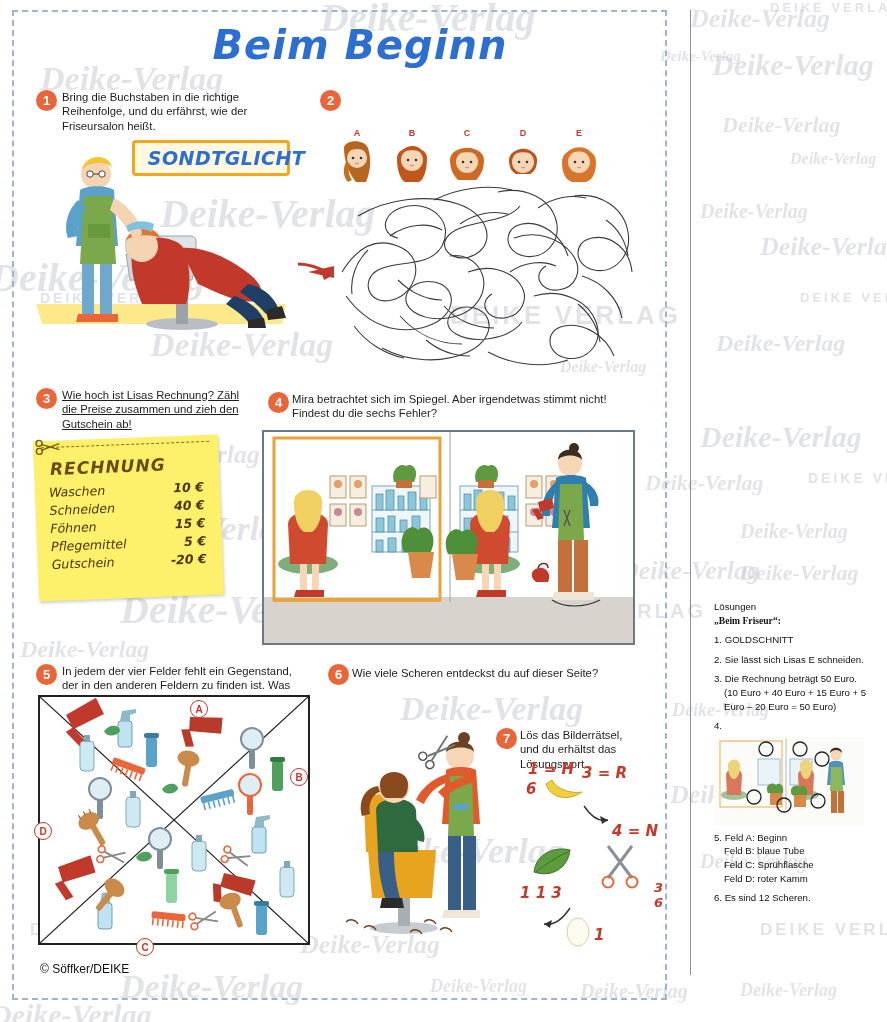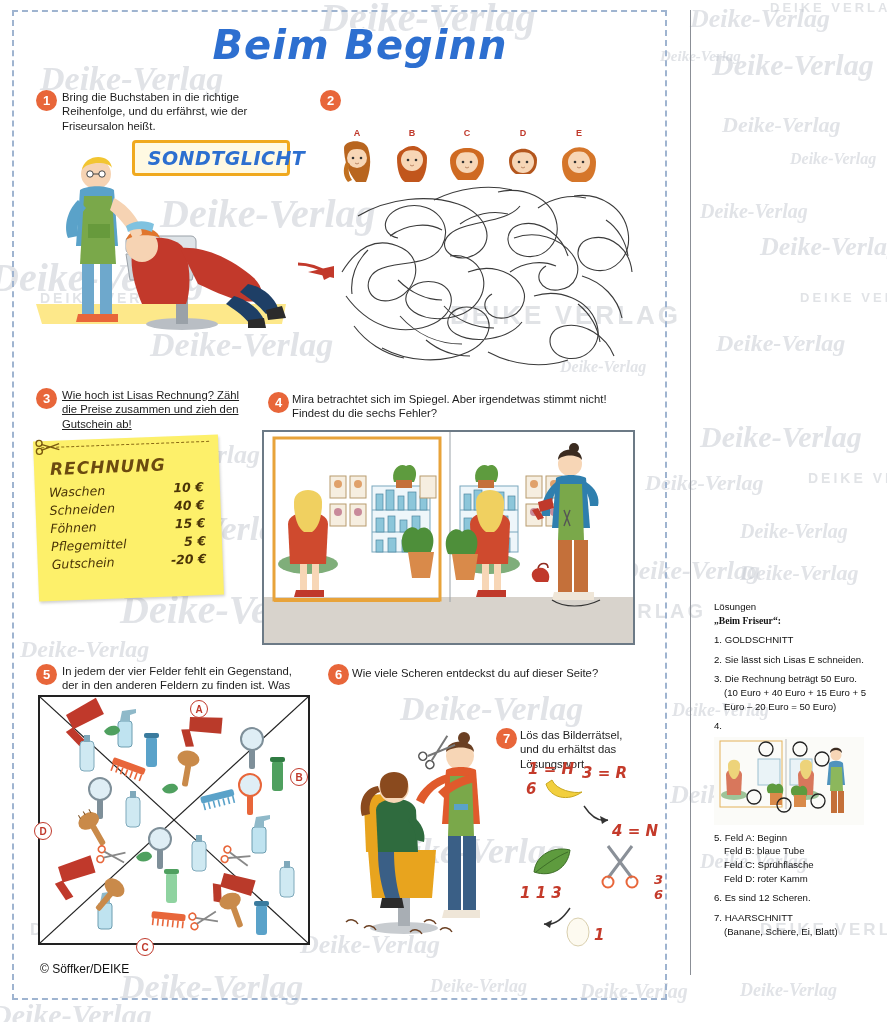--- a/index.html
+++ b/index.html
@@ -868,21 +868,21 @@
       </svg>
     </div>
 
     <div class="ill" style="left:78px; top:84px;">
       <svg width="46" height="46" viewBox="0 0 46 46">
         <path d="M10 2 L34 34 M34 2 L10 34" stroke="#8a9098" stroke-width="3" fill="none"></path>
         <circle cx="10" cy="38" r="5.5" fill="none" stroke="#e8663a" stroke-width="2"></circle>
         <circle cx="34" cy="38" r="5.5" fill="none" stroke="#e8663a" stroke-width="2"></circle>
       </svg>
     </div>
-    <div class="rebus-eq" style="left:86px; top:112px; font-size:13px;padding-left:48px;">3 6</div>
+    <div class="rebus-eq" style="left:86px; top:120px; font-size:13px;padding-left:48px;">3 6</div>
     <div class="rebus-eq" style="left:0px; top:124px;">1 1 3</div>
 
     <div class="ill" style="left:22px; top:146px;">
       <svg width="30" height="24" viewBox="0 0 30 24">
         <path d="M28 2 C20 14 12 20 2 18" stroke="#333" fill="none" stroke-width="1.4"></path>
         <path d="M2 18 L10 14 L8 22 Z" fill="#333"></path>
       </svg>
     </div>
 
     <div class="ill" style="left:44px; top:152px;">
@@ -959,23 +959,18 @@
         <span>5.</span>
         <span>Feld A: Beginn</span>
         <span class="sol-indent">Feld B: blaue Tube</span>
         <span class="sol-indent">Feld C: Sprühflasche</span>
         <span class="sol-indent">Feld D: roter Kamm</span>
       </li>
       <li>
         <span>6.</span>
         <span>Es sind 12 Scheren.</span>
       </li>
-      <li>
-        <span>7.</span>
-        <span>HAARSCHNITT</span>
-        <span class="sol-indent">(Banane, Schere, Ei, Blatt)</span>
-      </li>
     </ol>
   </div>
 
   <div class="credit">© Söffker/DEIKE</div>
 
 </div>
 
 </body></html>

